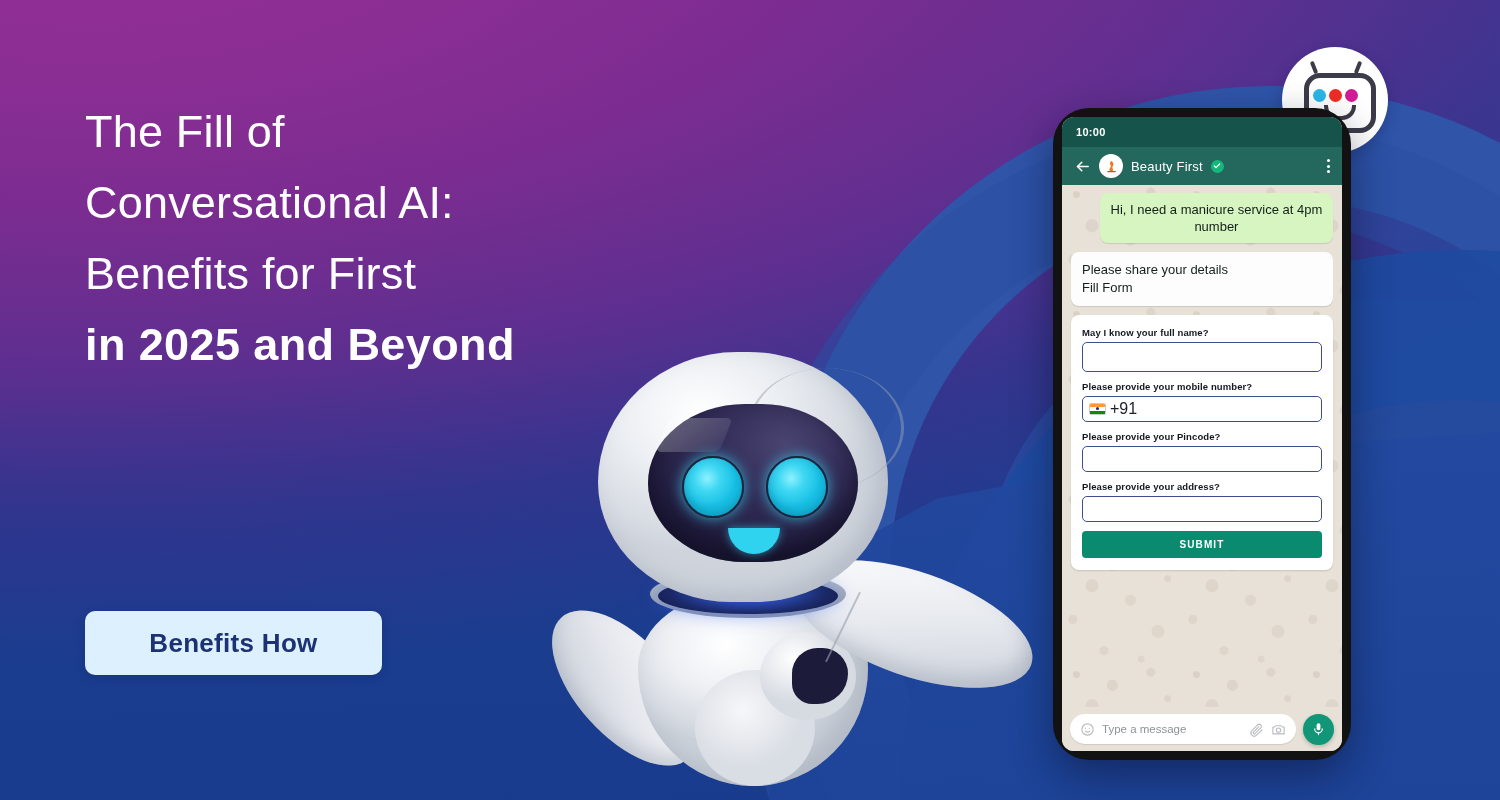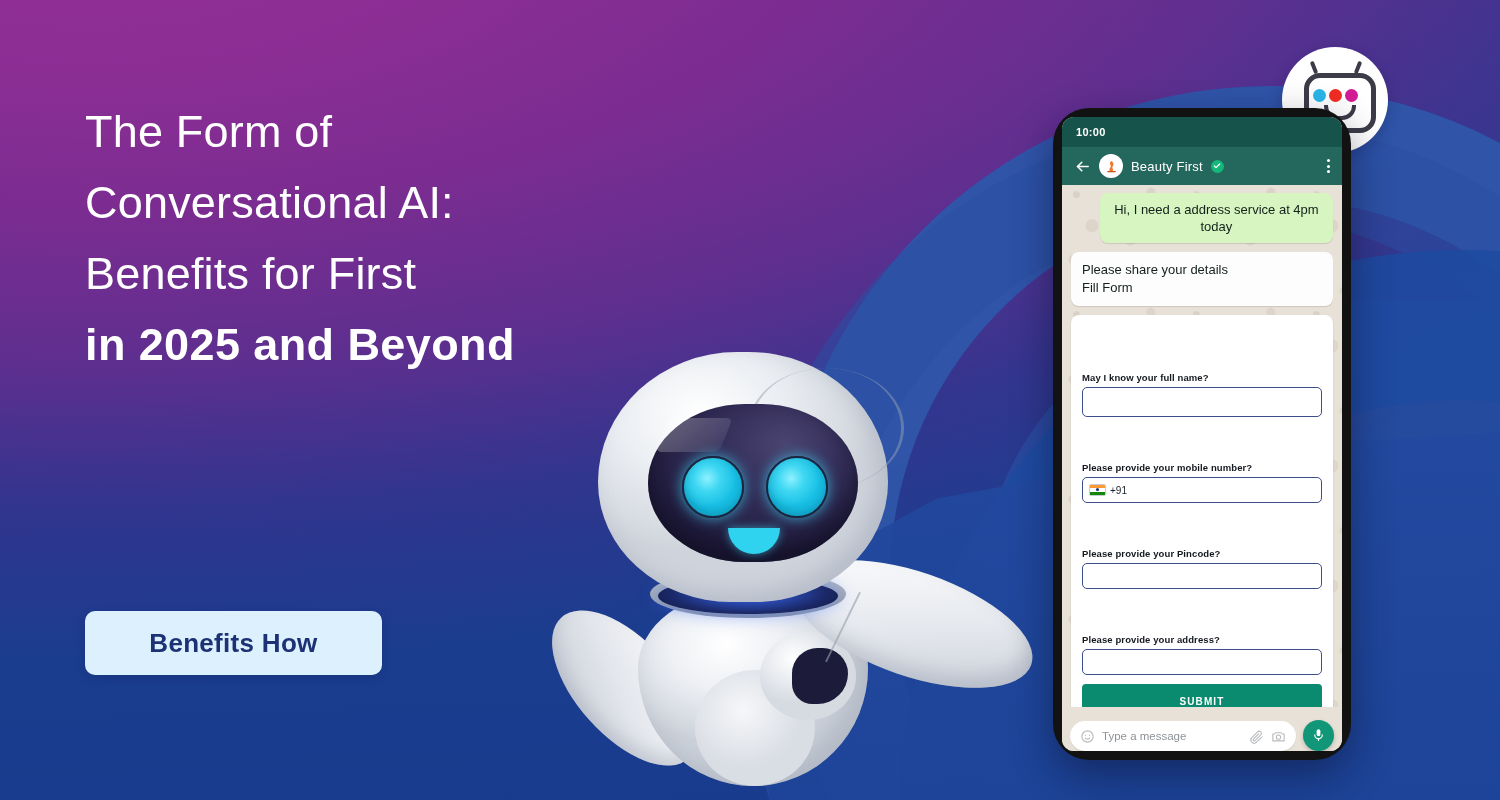--- a/index.html
+++ b/index.html
@@ -267,51 +267,51 @@
     padding:12px 11px 12px;box-sizing:border-box;
     box-shadow:0 1px 2px rgba(0,0,0,.14);
   }
   .form-title{
     color:#48c2f0;font-size:10.5px;font-weight:700;line-height:13px;
     text-align:center;margin-bottom:11px;
   }
   .fld{margin-bottom:9px;}
   .fld:last-of-type{margin-bottom:12px;}
   .fld-label{
-    font-size:9.5px;font-weight:700;color:#14181f;margin-bottom:4px;letter-spacing:.1px;margin-top:45px;
+    font-size:9.5px;font-weight:700;color:#14181f;margin-bottom:4px;letter-spacing:.1px;
   }
   .fld-input{
     width:100%;height:26px;box-sizing:border-box;
     border:1px solid #3c4f8c;border-radius:5px;background:#fff;
-    font-size:10px;color:#1b1f2a;padding:0 6px;
+    font-size:16px;color:#1b1f2a;padding:0 6px;
     display:flex;align-items:center;gap:4px;
     font-family:"Liberation Sans",sans-serif;
   }
   .fld-input.tall{height:30px;}
   .flag{
     width:15px;height:10px;flex:0 0 15px;border-radius:1.5px;overflow:hidden;
     display:flex;flex-direction:column;border:.5px solid #c8cbd2;
   }
   .flag span{display:block;height:33.34%;}
   .flag .s1{background:#ff9933;}
   .flag .s2{background:#ffffff;position:relative;}
   .flag .s2::after{content:"";position:absolute;left:50%;top:50%;width:3px;height:3px;margin:-1.5px 0 0 -1.5px;border-radius:50%;background:#15307e;}
   .flag .s3{background:#138808;}
   .submit-btn{
-    width:100%;height:34px;border:none;border-radius:4px;
+    width:100%;height:27px;border:none;border-radius:4px;
     background:#0a8a6f;color:#fff;
     font-size:10px;font-weight:700;letter-spacing:1.1px;
     font-family:"Liberation Sans",sans-serif;cursor:pointer;
     display:flex;align-items:center;justify-content:center;
   }
 
   .input-bar{
     flex:0 0 44px;height:44px;position:relative;z-index:3;
     background:#e8e1d7;
-    display:flex;align-items:flex-end;gap:7px;padding:0 8px 0 8px;box-sizing:border-box;
+    display:flex;align-items:center;gap:7px;padding:0 8px 0 8px;box-sizing:border-box;
   }
   .msg-pill{
     flex:1 1 auto;height:30px;background:#fff;border-radius:16px;
     display:flex;align-items:center;gap:7px;padding:0 10px;box-sizing:border-box;
     box-shadow:0 1px 1px rgba(0,0,0,.1);
   }
   .msg-pill .ph{
     flex:1 1 auto;color:#8e9398;font-size:11.5px;
   }
   .icon-sm{width:15px;height:15px;flex:0 0 15px;opacity:.62;}
@@ -328,21 +328,21 @@
 <div class="stage">
 
   <div class="bg-gradient"></div>
   <div class="arc arc1"></div>
   <div class="arc arc1b"></div>
   <div class="blue-slab2"></div>
   <div class="arc arc2"></div>
   <div class="blue-slab"></div>
 
   <div class="headline">
-    <span class="ln">The Form of</span>
+    <span class="ln">The Fill of</span>
     <span class="ln">Conversational AI:</span>
     <span class="ln">Benefits for First</span>
     <span class="ln bold">in 2025 and Beyond</span>
   </div>
 
   <div class="cta">Benefits How</div>
 
   <div class="robot">
     <div class="r-arm-left"></div>
     <div class="r-body"></div>
@@ -405,21 +405,21 @@
         <span class="kebab">
             <i></i>
             <i></i>
             <i></i>
           </span>
       </div>
 
       <div class="chat-body">
         <div class="doodle"></div>
 
-        <div class="bubble out">Hi, I need a address service at 4pm today</div>
+        <div class="bubble out">Hi, I need a manicure service at 4pm number</div>
 
         <div class="bubble in">
           <span>Please share your details</span>
           <span class="l2">Fill Form</span>
         </div>
 
         <div class="form-card">
 
           <div class="fld">
             <div class="fld-label">May I know your full name?</div>

